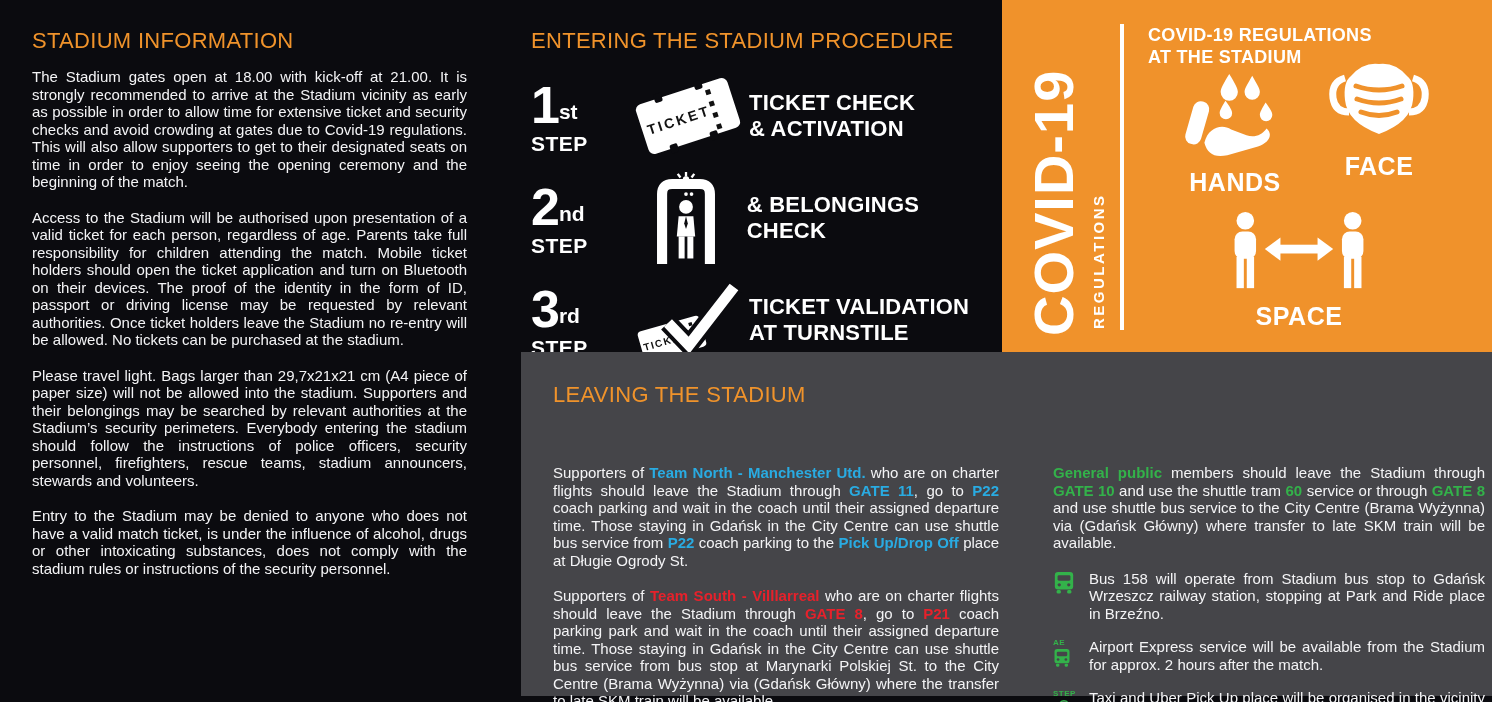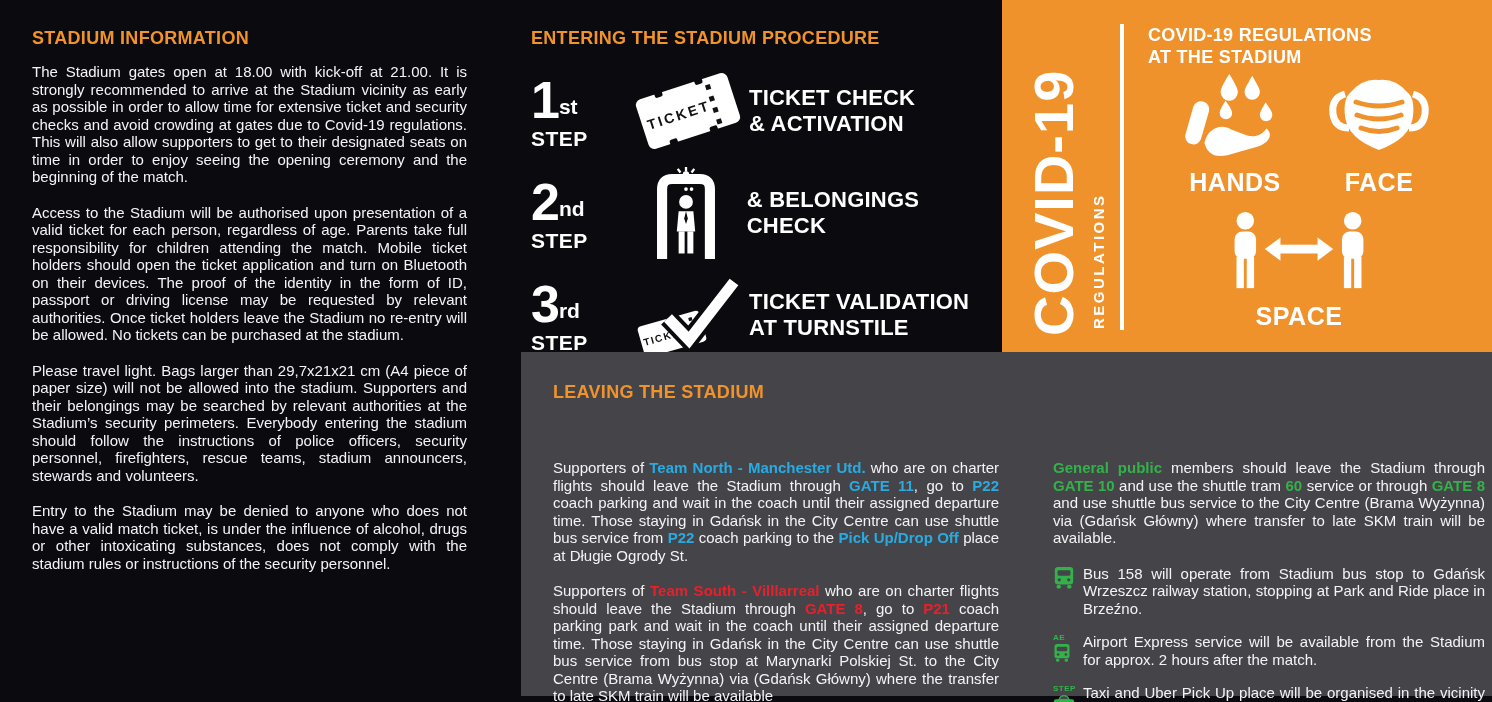--- a/index.html
+++ b/index.html
@@ -6,21 +6,21 @@
   body{
     width:1492px;height:702px;position:relative;overflow:hidden;
     background:#0b0b0f;
     font-family:"Liberation Sans", sans-serif;
     -webkit-font-smoothing:antialiased;
   }
   .panel{position:absolute;box-sizing:border-box;}
 
   
   .left-panel{left:0;top:0;width:499px;height:702px;background:#0b0b0f;padding:28px 32px 0 32px;}
-  .section-title{color:#F0932B;font-size:18px;font-weight:700;letter-spacing:.3px;margin:0 0 14px 0;}
+  .section-title{color:#F0932B;font-size:22px;font-weight:400;letter-spacing:.3px;margin:0 0 14px 0;}
   .body-copy p{color:#f4f4f6;font-size:15px;line-height:17.5px;text-align:justify;margin:0 0 18px 0;}
 
   
   .entering-panel{left:499px;top:0;width:503px;height:290px;background:#0b0b0f;padding:28px 0 0 32px;}
   .step-row{display:flex;align-items:center;height:96px;margin-top:6px;}
   .step-num-block{width:96px;color:#fff;line-height:1;}
   .step-num-line{display:flex;align-items:flex-start;}
   .step-big{font-size:52px;font-weight:700;letter-spacing:-1px;}
   .step-suffix{font-size:21px;font-weight:700;margin-top:22px;}
   .step-word{font-size:21px;font-weight:700;margin-top:2px;letter-spacing:.5px;}
@@ -37,34 +37,34 @@
   .covid-vert-sub{
     position:absolute;left:8px;top:230px;width:178px;height:20px;
     transform:rotate(-90deg);color:#fff;font-size:15px;font-weight:700;
     letter-spacing:2.5px;line-height:20px;white-space:nowrap;
   }
   .covid-divider{position:absolute;left:118px;top:24px;width:4px;height:306px;background:#fff;}
   .covid-heading{position:absolute;left:146px;top:24px;color:#fff;font-size:18px;font-weight:700;line-height:22px;letter-spacing:.3px;}
   .covid-item{position:absolute;text-align:center;}
   .covid-item-label{color:#fff;font-size:25px;font-weight:700;letter-spacing:.5px;margin-top:4px;}
   .covid-item-hands{left:168px;top:72px;width:130px;}
-  .covid-item-face{left:312px;top:72px;width:130px;}
+  .covid-item-face{left:312px;top:56px;width:130px;}
   .covid-item-space{left:212px;top:212px;width:170px;}
 
   
   .leaving-panel{left:521px;top:352px;width:993px;height:344px;background:#454549;padding:30px 0 0 32px;}
   .leaving-cols{position:relative;}
   .leaving-col1{position:absolute;left:0;top:42px;width:446px;}
   .leaving-col2{position:absolute;left:500px;top:42px;width:432px;}
   .leaving-col1 p,.leaving-col2 p{color:#f4f4f6;font-size:15px;line-height:17.5px;text-align:justify;margin:0 0 18px 0;}
   .hl{font-weight:700;}
   .hl-blue{color:#29ABE2;}
   .hl-red{color:#E6212B;}
   .hl-green{color:#33B24A;}
-  .bullet-row{display:flex;margin-top:16px;}
+  .bullet-row{display:flex;margin-top:16px;gap:6px;}
   .bullet-icon{width:30px;flex:0 0 30px;padding-top:1px;color:#33B24A;text-align:left;}
   .bullet-icon .mini-label{display:block;font-size:8px;font-weight:700;color:#33B24A;line-height:8px;margin-bottom:1px;letter-spacing:.5px;}
   .bullet-text{color:#f4f4f6;font-size:15px;line-height:17.5px;text-align:justify;}
 </style>
 </head>
 <body>
 
 <div class="panel left-panel">
   <h1 class="section-title">STADIUM INFORMATION</h1>
   <div class="body-copy">

